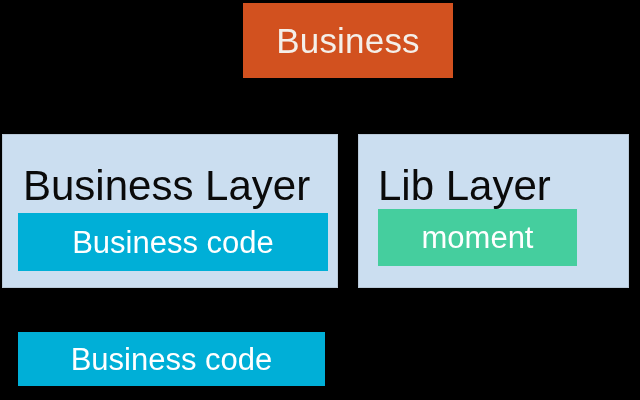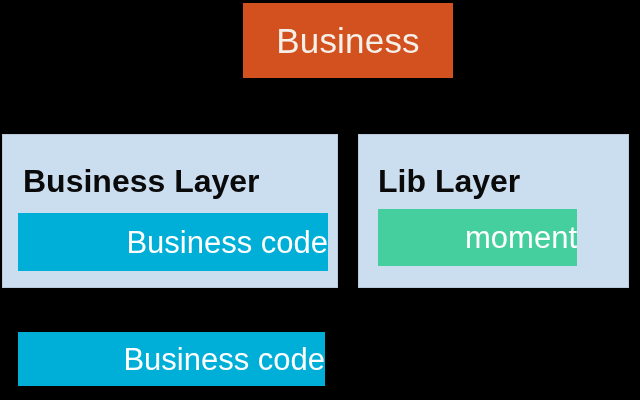--- a/index.html
+++ b/index.html
@@ -54,35 +54,34 @@
   #lib-layer-panel {
     left: 358px;
     top: 134px;
     width: 271px;
     height: 154px;
   }
 
   .layer-title {
     position: absolute;
     color: #0a0a0a;
-    font-size: 32px;
+    font-size: 42px;
     line-height: 1;
     white-space: nowrap;
-    font-weight: bold;
   }
   #business-layer-title { left: 20px; top: 30px; }
   #lib-layer-title      { left: 19px; top: 30px; }
 
   
   .chip {
     position: absolute;
     box-sizing: border-box;
     display: flex;
     align-items: center;
-    justify-content: flex-end;
+    justify-content: center;
   }
   .chip .label {
     color: #ffffff;
     font-size: 31px;
     line-height: 1;
     white-space: nowrap;
   }
   .chip-cyan  { background: #00afd7; }
   .chip-green { background: #45ce9e; }
 

